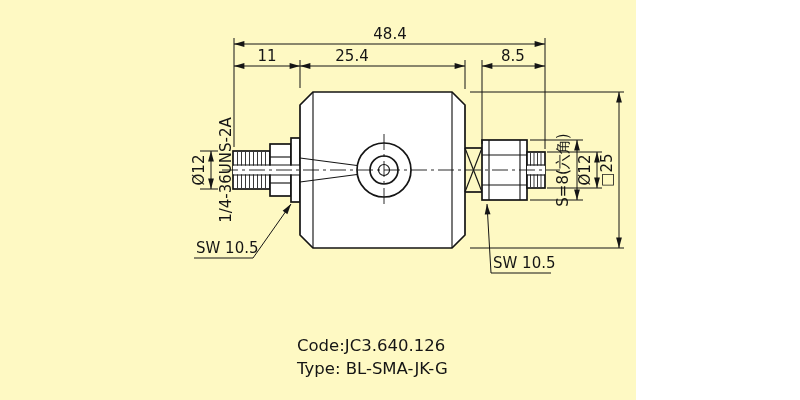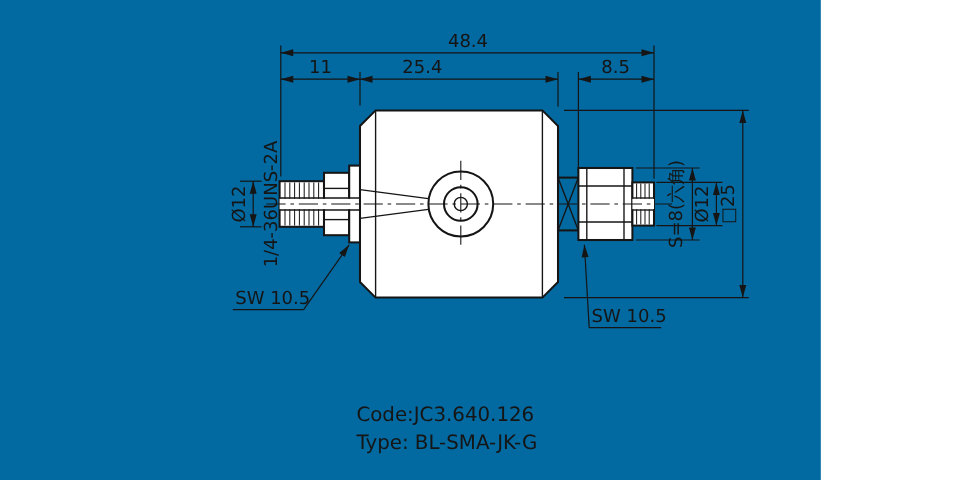--- a/index.html
+++ b/index.html
@@ -1,16 +1,16 @@
 <!DOCTYPE html>
 <html><head>
 <meta charset="utf-8">
 <style>
   html,body { margin:0; padding:0; background:#ffffff; }
-  .canvas { width:684px; height:400px; background:#0369a1; overflow:hidden; }
+  .canvas { width:636px; height:400px; background:#fef9c3; overflow:hidden; }
   svg { display:block; }
   text { fill:#151515; font-family:"DejaVu Sans","Liberation Sans",sans-serif; }
   .t15 { font-size:15px; }
   .t16 { font-size:16.5px; }
   .s-part  { stroke:#151515; stroke-width:1.7; fill:#ffffff; }
   .s-partn { stroke:#151515; stroke-width:1.7; fill:none; }
   .s-det   { stroke:#151515; stroke-width:1.15; fill:none; }
   .s-dim   { stroke:#151515; stroke-width:1; fill:none; }
   .s-hatch { stroke:#151515; stroke-width:0.85; }
   .s-cl    { stroke:#151515; stroke-width:0.9; stroke-dasharray:16 4 3 4; fill:none; }

